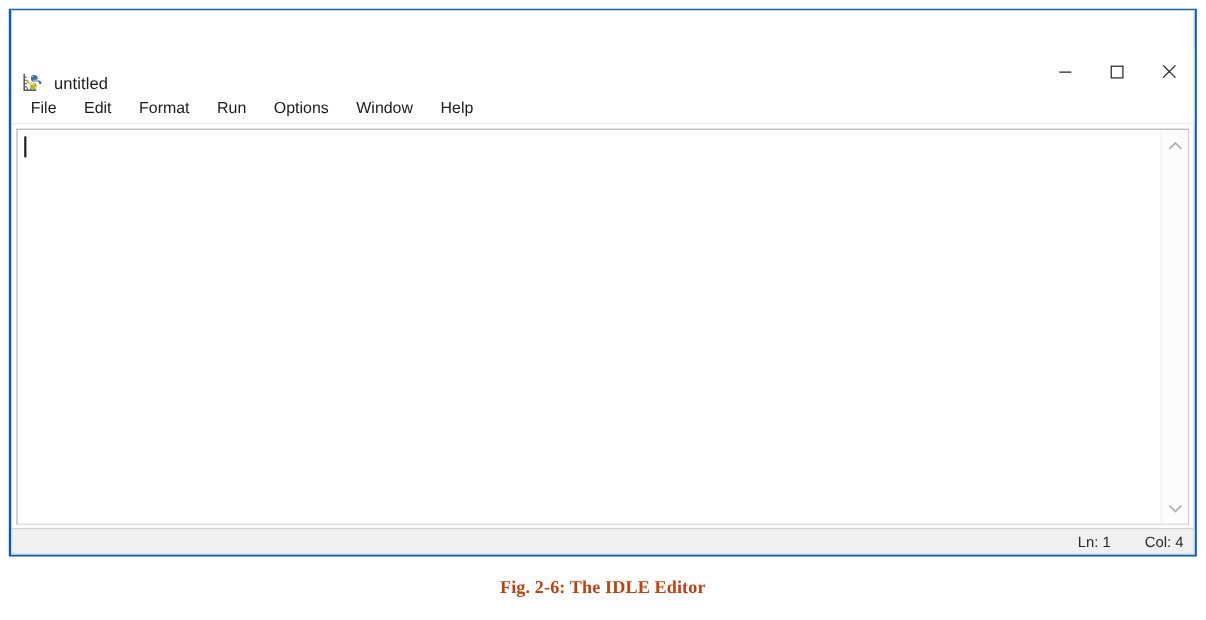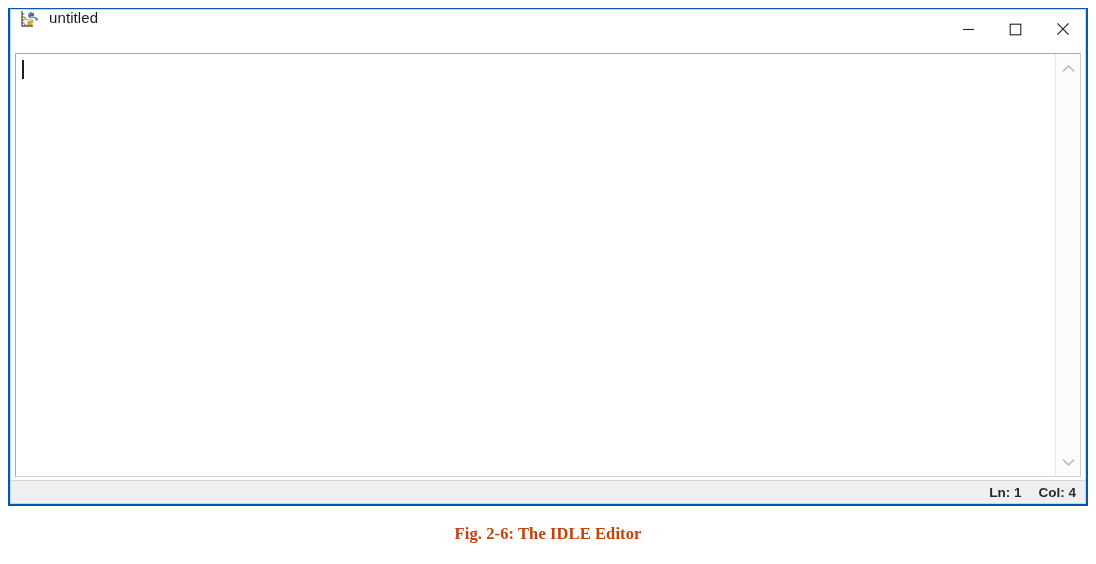--- a/index.html
+++ b/index.html
@@ -40,22 +40,23 @@
     pointer-events: none;
     z-index: 5;
   }
 
   
   .titlebar {
     height: 40px;
     min-height: 40px;
     background: #ffffff;
     display: flex;
-    align-items: flex-start;
-    position: relative;
+    align-items: flex-end;
+    position: relative;
+    margin-top: 36px;
   }
   .title-icon {
     width: 20px;
     height: 20px;
     margin-left: 10px;
     margin-right: 9px;
     flex: 0 0 auto;
     display: block;
   }
   .title-text {
@@ -179,23 +180,22 @@
     display: flex;
     align-items: center;
     justify-content: flex-end;
     padding-right: 10px;
     box-sizing: border-box;
     margin: 3px 0 0 0;
   }
   .status-field {
     font-size: 13.5px;
     color: #2a2a2a;
-    margin-left: 17px;
+    margin-left: 31px;
     white-space: nowrap;
-    font-weight: bold;
   }
 
   
   .figure-caption {
     position: absolute;
     left: 0;
     right: 0;
     top: 524px;
     text-align: center;
     font-family: "Liberation Serif", serif;
@@ -242,20 +242,29 @@
       </button>
       <button class="win-btn">
         <svg width="14" height="14" viewBox="0 0 14 14">
           <line x1="1.4" y1="1.4" x2="12.6" y2="12.6" stroke="#222" stroke-width="1.15"></line>
           <line x1="12.6" y1="1.4" x2="1.4" y2="12.6" stroke="#222" stroke-width="1.15"></line>
         </svg>
       </button>
     </div>
   </div>
 
+  <div class="menubar">
+    <div class="menu-item">File</div>
+    <div class="menu-item">Edit</div>
+    <div class="menu-item">Format</div>
+    <div class="menu-item">Run</div>
+    <div class="menu-item">Options</div>
+    <div class="menu-item">Window</div>
+    <div class="menu-item">Help</div>
+  </div>
 
   <div class="editor-wrap">
     <div class="text-area">
       <div class="caret"></div>
       <pre class="text-content"></pre>
     </div>
 
     <div class="vscroll">
       <div class="scroll-arrow">
         <svg width="13" height="9" viewBox="0 0 13 9">

